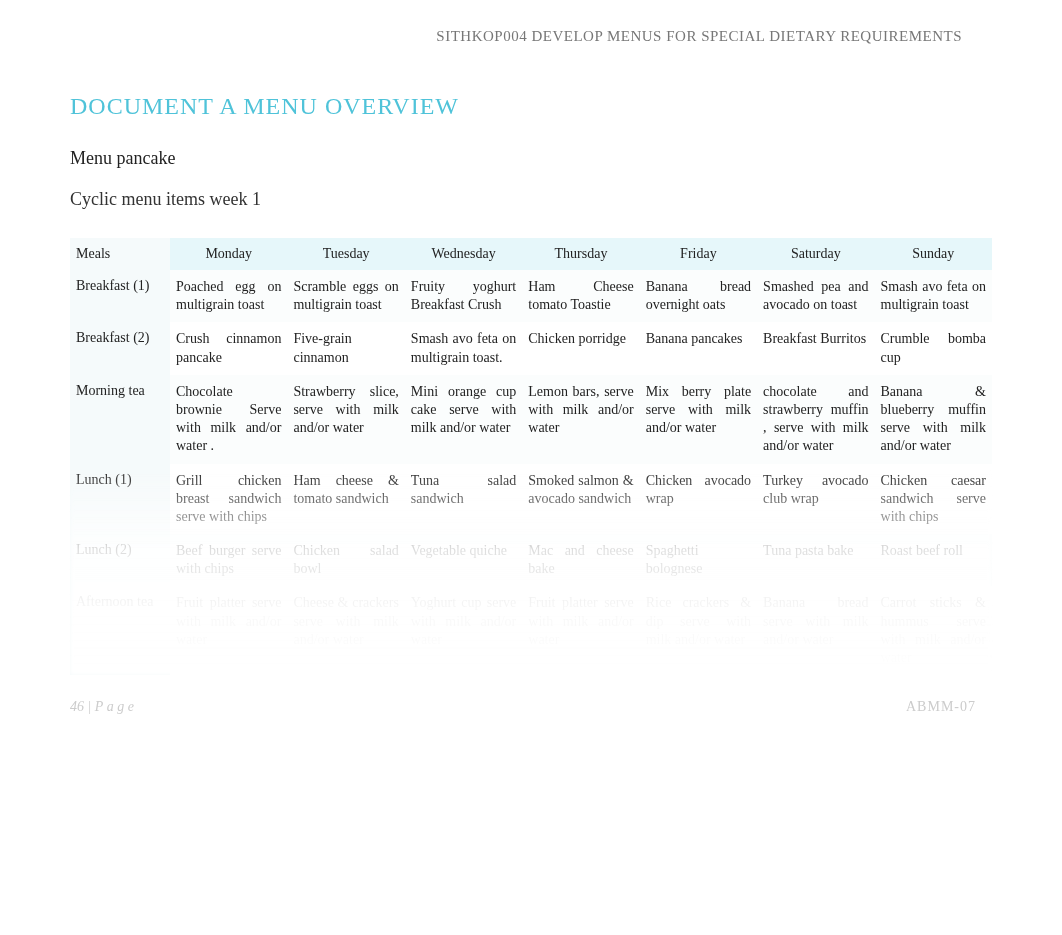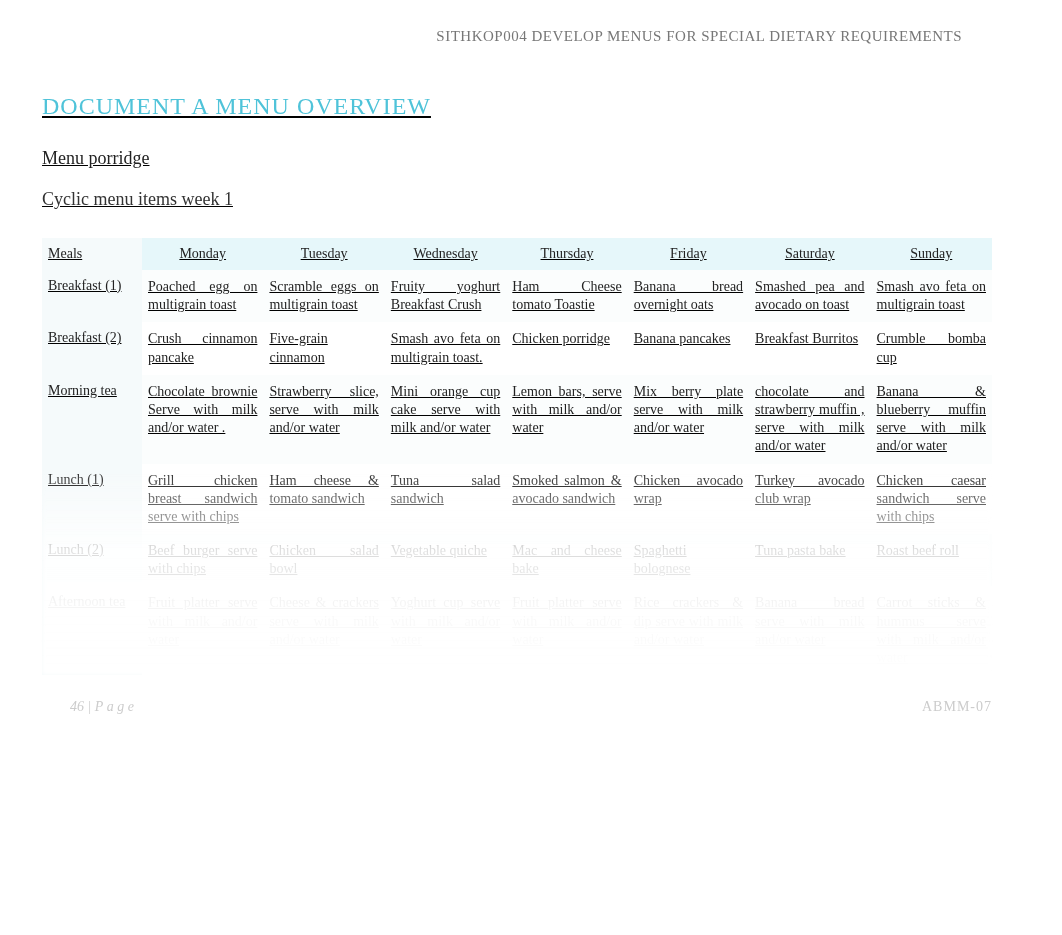--- a/index.html
+++ b/index.html
@@ -16,22 +16,21 @@
     }
     .header-strip {
       width: 100%;
       text-align: right;
       padding: 28px 100px 8px 0;
       color: #777;
       font-size: 15px;
       letter-spacing: 0.5px;
     }
     .content {
-      padding: 40px 70px 0 42px;
-      text-decoration: underline;
+      padding: 40px 70px 0 70px;
     }
     .doc-title {
       color: #4fc3d9;
       font-size: 24px;
       font-weight: normal;
       letter-spacing: 1px;
       margin-bottom: 28px;
     }
     .subtitle {
       color: #222;
@@ -97,38 +96,38 @@
       background: linear-gradient(to bottom,
         rgba(255,255,255,0) 0%,
         rgba(255,255,255,0.85) 40%,
         rgba(255,255,255,0.97) 70%,
         #ffffff 100%);
       filter: blur(2px);
     }
     .footer {
       position: absolute;
       bottom: 220px;
-      left: 0; right: 0;
+      left: 0; right: 16px;
       padding: 0 70px;
       display: flex;
       justify-content: space-between;
       color: #ccc;
       font-size: 14px;
       font-style: italic;
     }
     .footer span:last-child { font-style: normal; letter-spacing: 1px; }
   </style>
 </head>
 <body>
 
 <div class="header-strip">SITHKOP004 DEVELOP MENUS FOR SPECIAL DIETARY REQUIREMENTS</div>
 
 <div class="content">
   <h1 class="doc-title">DOCUMENT A MENU OVERVIEW</h1>
-  <div class="subtitle">Menu porridge</div>
+  <div class="subtitle">Menu pancake</div>
   <div class="subheading">Cyclic menu items week 1</div>
 
   <div class="fade-wrap">
     <table>
       <thead>
         <tr>
           <th>Meals</th>
           <th>Monday</th>
           <th>Tuesday</th>
           <th>Wednesday</th>

